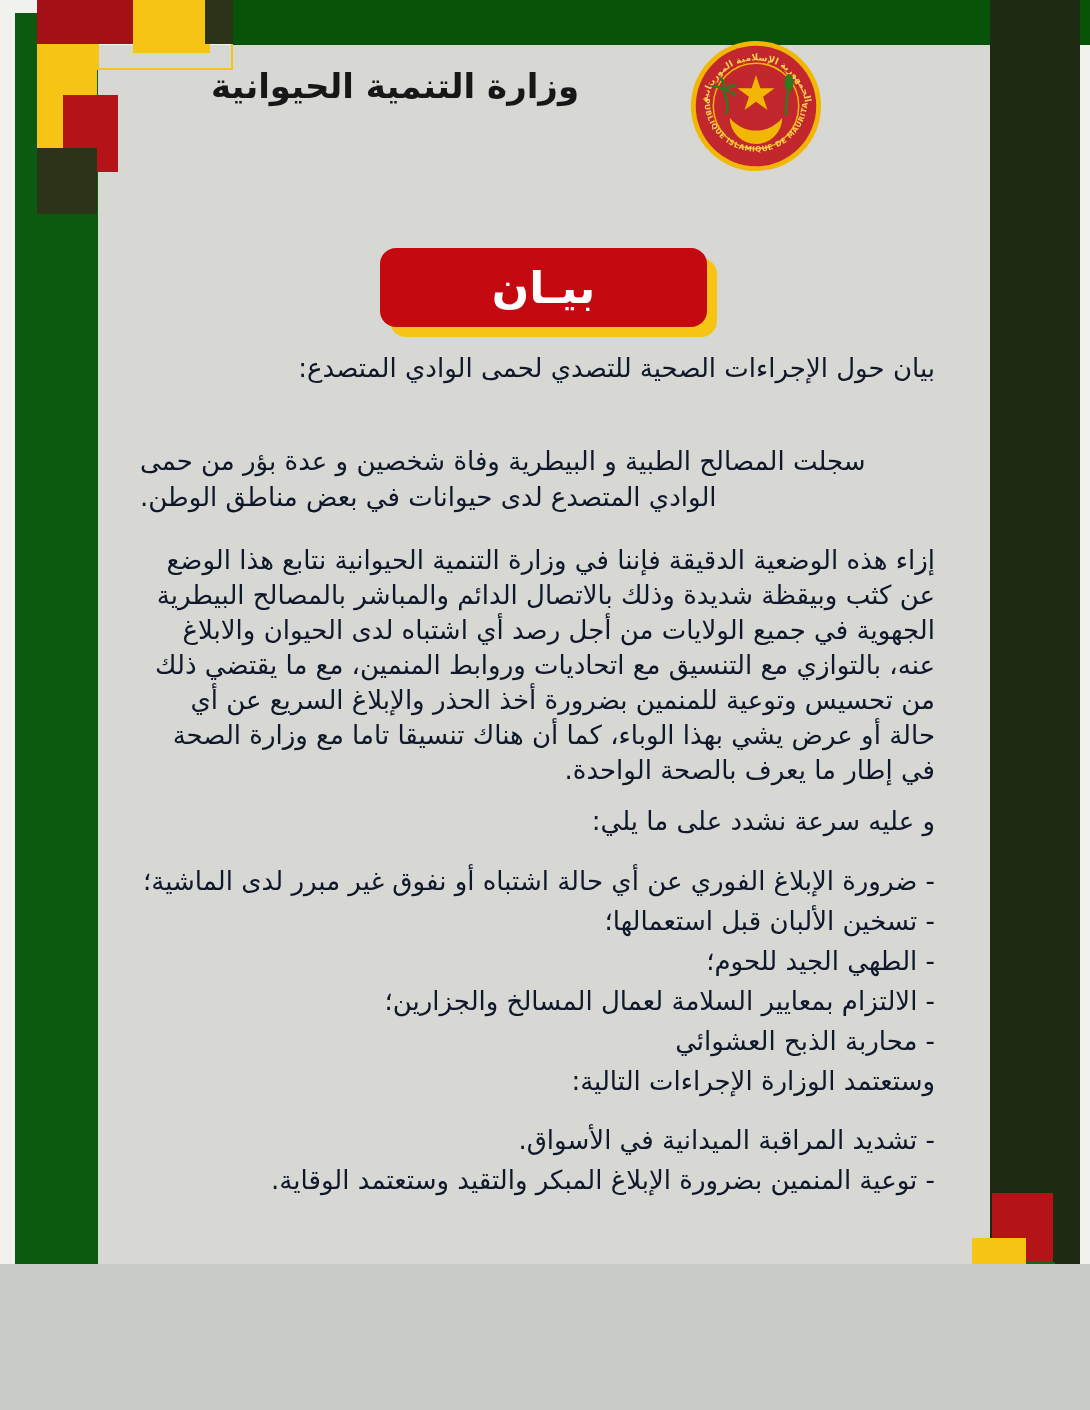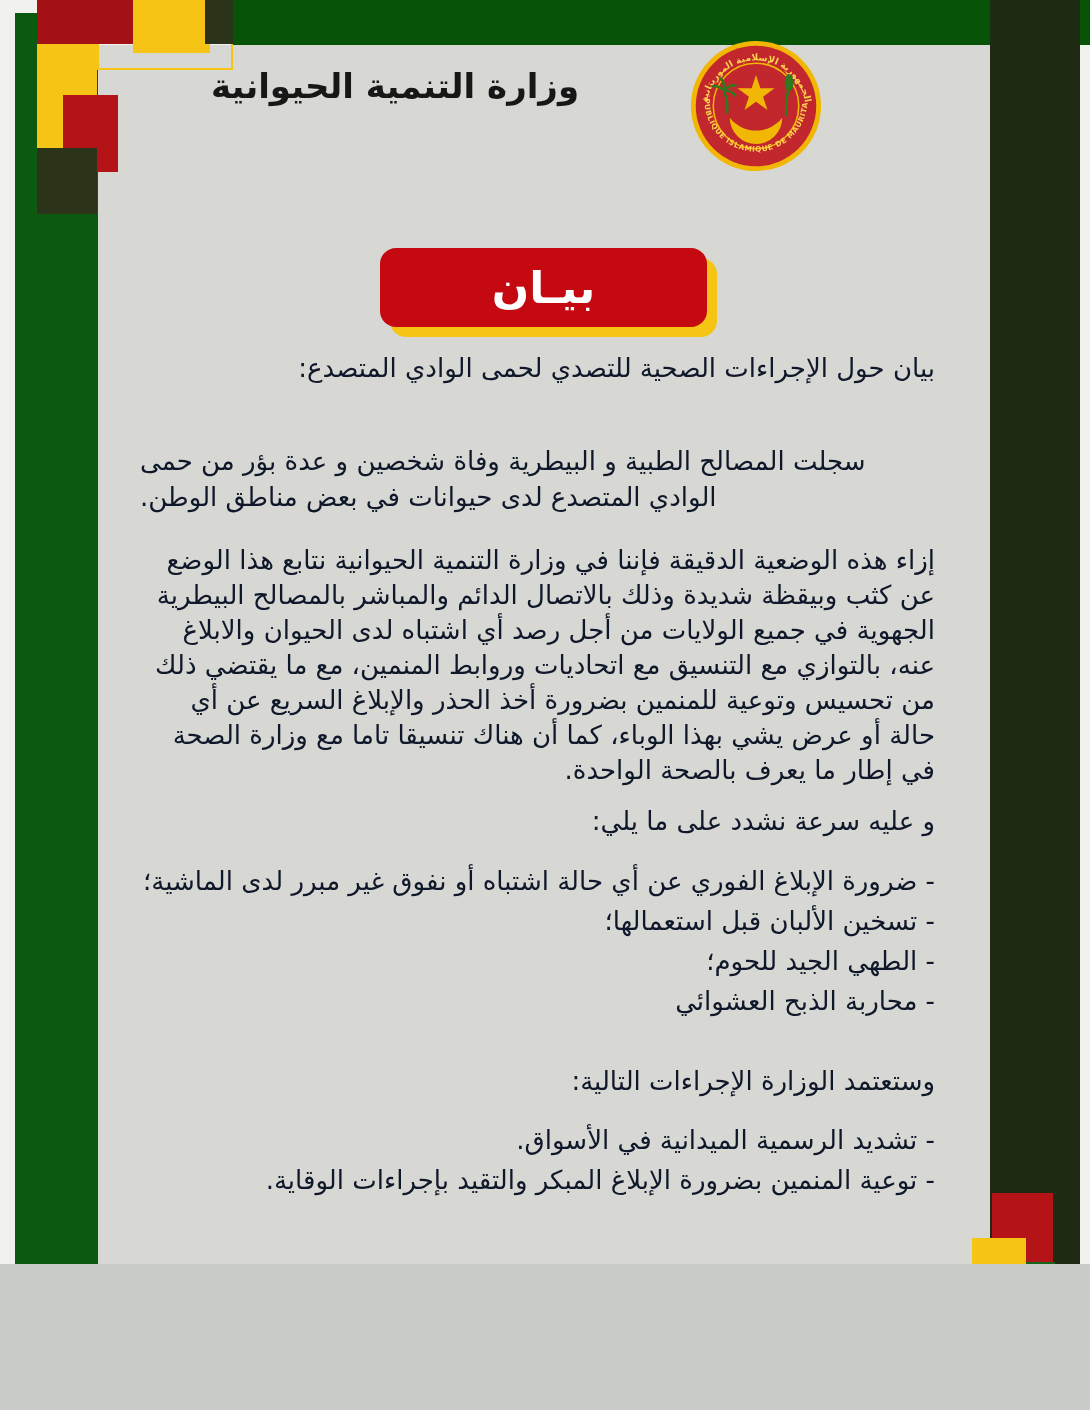--- a/index.html
+++ b/index.html
@@ -121,24 +121,25 @@
   <div class="abs txt t-p1">سجلت المصالح الطبية و البيطرية وفاة شخصين و عدة بؤر من حمى الوادي المتصدع لدى حيوانات في بعض مناطق الوطن.</div>
 
   <div class="abs txt t-p2">إزاء هذه الوضعية الدقيقة فإننا في وزارة التنمية الحيوانية نتابع هذا الوضع عن كثب وبيقظة شديدة وذلك بالاتصال الدائم والمباشر بالمصالح البيطرية الجهوية في جميع الولايات من أجل رصد أي اشتباه لدى الحيوان والابلاغ عنه، بالتوازي مع التنسيق مع اتحاديات وروابط المنمين، مع ما يقتضي ذلك من تحسيس وتوعية للمنمين بضرورة أخذ الحذر والإبلاغ السريع عن أي حالة أو عرض يشي بهذا الوباء، كما أن هناك تنسيقا تاما مع وزارة الصحة في إطار ما يعرف بالصحة الواحدة.</div>
 
   <div class="abs txt t-emph-intro">و عليه سرعة نشدد على ما يلي:</div>
 
   <ul class="abs txt t-list1 plain">
     <li>- ضرورة الإبلاغ الفوري عن أي حالة اشتباه أو نفوق غير مبرر لدى الماشية؛</li>
     <li>- تسخين الألبان قبل استعمالها؛</li>
     <li>- الطهي الجيد للحوم؛</li>
+    <li>- الالتزام بمعايير السلامة لعمال المسالخ والجزارين؛</li>
     <li>- محاربة الذبح العشوائي</li>
   </ul>
 
   <div class="abs txt t-proc-intro">وستعتمد الوزارة  الإجراءات التالية:</div>
 
   <ul class="abs txt t-list2 plain">
-    <li>- تشديد الرسمية الميدانية في الأسواق.</li>
-    <li>- توعية المنمين بضرورة الإبلاغ المبكر والتقيد بإجراءات الوقاية.</li>
+    <li>- تشديد المراقبة الميدانية في الأسواق.</li>
+    <li>- توعية المنمين بضرورة الإبلاغ المبكر والتقيد وستعتمد الوقاية.</li>
   </ul>
 
 
 </div>
 
 </body></html>

